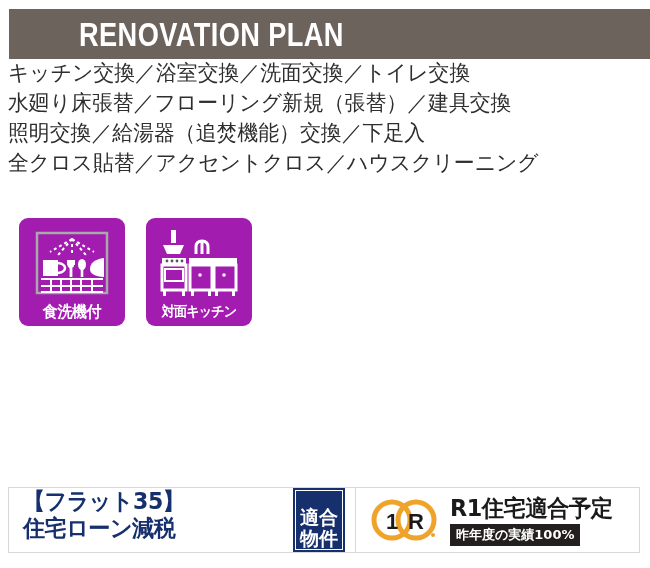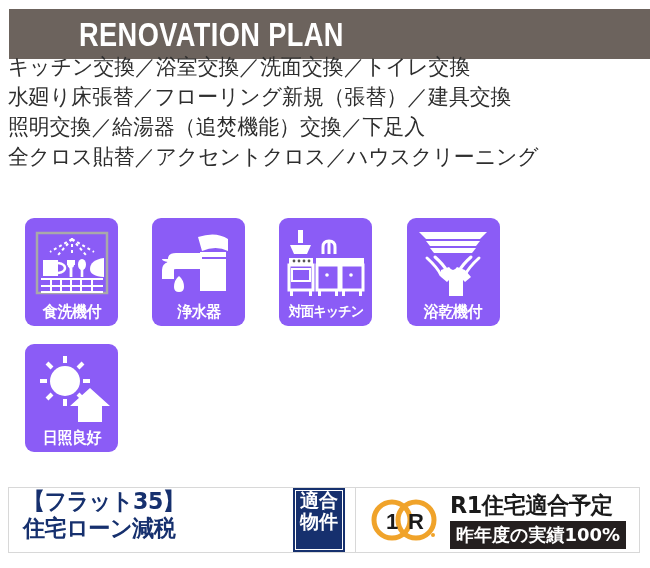--- a/index.html
+++ b/index.html
@@ -22,21 +22,21 @@
     font-weight:bold;
     letter-spacing:0.5px;
     transform:scaleX(0.80);
     transform-origin:left center;
     margin-left:22px;
     white-space:nowrap;
     font-family:"Liberation Sans","DejaVu Sans",sans-serif;
   }
   
   #spec-lines{
-    position:absolute;left:8px;top:52px;width:636px;
+    position:absolute;left:8px;top:58px;width:636px;
   }
   .spec-line{
     color:#2e2e2e;
     font-size:21.5px;
     line-height:30px;
     letter-spacing:0px;
     white-space:nowrap;
     font-family:"DejaVu Sans","Liberation Sans",sans-serif;
     transform:scaleX(0.97);
     transform-origin:left center;
@@ -45,22 +45,22 @@
   #icon-grid{
     position:absolute;left:8px;top:218px;width:636px;
     display:flex;flex-direction:column;gap:18px;
   }
   .icon-row{display:flex;gap:0;}
   .icon-cell{
     width:127.2px;
     display:flex;justify-content:center;
   }
   .tile{
-    width:93px;height:108px;
-    background:#8b5cf6;
+    width:106px;height:108px;
+    background:#a21caf;
     border-radius:9px;
     position:relative;
     display:flex;flex-direction:column;
     align-items:center;
     justify-content:flex-start;
     overflow:hidden;
   }
   .tile-art{
     flex:1 1 auto;
     width:100%;
@@ -105,36 +105,36 @@
     transform-origin:left center;
   }
   #flat35-badge{
     margin-left:auto;margin-right:14px;
     background:#16306e;
     color:#ffffff;
     font-weight:bold;
     font-size:19px;
     line-height:21px;
     text-align:center;
-    padding:0 5px;
+    padding:17px 5px;
     border:2px solid #16306e;
     box-shadow:0 0 0 1px #ffffff inset;
     font-family:"DejaVu Sans","Liberation Sans",sans-serif;
   }
   #r1-logo{margin-left:14px;flex:0 0 auto;}
   #r1-right{margin-left:8px;display:flex;flex-direction:column;align-items:flex-start;}
   #r1-title{
     color:#1a1a1a;font-weight:bold;font-size:23px;line-height:26px;
     letter-spacing:-0.5px;white-space:nowrap;
     font-family:"DejaVu Sans","Liberation Sans",sans-serif;
     transform:scaleX(0.97);transform-origin:left center;
   }
   #r1-sub{
     background:#241f1f;color:#ffffff;
-    font-size:18px;font-weight:bold;
+    font-size:13px;font-weight:bold;
     text-align:center;padding:2px 6px;margin-top:3px;
     white-space:nowrap;
     font-family:"DejaVu Sans","Liberation Sans",sans-serif;
   }
   svg{display:block;}
 </style>
 </head>
 <body>
 
 <div id="header-banner">
@@ -188,35 +188,20 @@
               <line x1="37" y1="48" x2="37" y2="63"></line>
               <line x1="47" y1="48" x2="47" y2="63"></line>
               <line x1="58" y1="48" x2="58" y2="63"></line>
             </g>
           </svg>
         </div>
         <div class="tile-label">食洗機付</div>
       </div>
     </div>
 
-    <div class="icon-cell">
-      <div class="tile">
-        <div class="tile-art">
-          <svg width="78" height="68" viewBox="0 0 78 68">
-            <path d="M38 8 q18 -6 30 2 l0 12 q-12 -6 -26 0 z" fill="#ffffff"></path>
-            <rect x="40" y="23" width="26" height="5" fill="#ffffff"></rect>
-            <path d="M40 30 h26 v32 h-26 z" fill="#ffffff"></path>
-            <path d="M8 30 q0 -6 8 -6 h26 v14 h-26 q-2 0 -2 3 v9 h-12 v-9 q0 -6 6 -8 q-6 -1 -6 -3 z" fill="#ffffff"></path>
-            <path d="M8 30 h34 v10 h-26 q-4 0 -4 4 v6 h-8 z" fill="#ffffff"></path>
-            <path d="M14 58 q0 -7 5 -11 q5 4 5 11 q0 5 -5 5 q-5 0 -5 -5 z" fill="#ffffff"></path>
-          </svg>
-        </div>
-        <div class="tile-label">浄水器</div>
-      </div>
-    </div>
 
     <div class="icon-cell">
       <div class="tile">
         <div class="tile-art">
           <svg width="82" height="70" viewBox="0 0 82 70">
 
             <rect x="13" y="2" width="5" height="13" fill="#ffffff"></rect>
             <path d="M5 17 h21 l-4 9 h-13 z" fill="#ffffff"></path>
 
             <path d="M44 12 v14 M44 13 q6 0 6 6 v7 M44 13 q-6 0 -6 6 v7" fill="none" stroke="#ffffff" stroke-width="3"></path>
@@ -241,70 +226,27 @@
             <rect x="33" y="62" width="3" height="6" fill="#ffffff"></rect>
             <rect x="50" y="62" width="3" height="6" fill="#ffffff"></rect>
             <rect x="57" y="62" width="3" height="6" fill="#ffffff"></rect>
             <rect x="74" y="62" width="3" height="6" fill="#ffffff"></rect>
           </svg>
         </div>
         <div class="tile-label small">対面キッチン</div>
       </div>
     </div>
 
-    <div class="icon-cell">
-      <div class="tile">
-        <div class="tile-art">
-          <svg width="80" height="70" viewBox="0 0 80 70">
-
-            <path d="M6 4 h68 l-7 7 h-54 z" fill="#ffffff"></path>
-            <path d="M13 13 h54 l-4 5 h-46 z" fill="#ffffff"></path>
-            <path d="M17 20 h46 l-4 5 h-38 z" fill="#ffffff"></path>
-
-            <g fill="none" stroke="#ffffff" stroke-width="3" stroke-linecap="round">
-              <path d="M22 29 q8 7 12 14"></path>
-              <path d="M14 30 q10 9 14 17"></path>
-              <path d="M58 29 q-8 7 -12 14"></path>
-              <path d="M66 30 q-10 9 -14 17"></path>
-            </g>
-
-            <path d="M28 42 l8 -3 q4 6 8 0 l8 3 l6 7 l-6 5 l-2 -2 v16 h-14 v-16 l-2 2 l-6 -5 z" fill="#ffffff"></path>
-          </svg>
-        </div>
-        <div class="tile-label">浴乾機付</div>
-      </div>
-    </div>
 
   </div>
 
   <div class="icon-row">
 
 
 
-    <div class="icon-cell">
-      <div class="tile">
-        <div class="tile-art">
-          <svg width="80" height="70" viewBox="0 0 80 70">
-            <circle cx="33" cy="27" r="15" fill="#ffffff"></circle>
-            <g stroke="#ffffff" stroke-width="4" stroke-linecap="butt">
-              <line x1="33" y1="2" x2="33" y2="9"></line>
-              <line x1="33" y1="45" x2="33" y2="52"></line>
-              <line x1="8" y1="27" x2="15" y2="27"></line>
-              <line x1="51" y1="27" x2="58" y2="27"></line>
-              <line x1="15" y1="9" x2="20" y2="14"></line>
-              <line x1="46" y1="40" x2="51" y2="45"></line>
-              <line x1="51" y1="9" x2="46" y2="14"></line>
-              <line x1="20" y1="40" x2="15" y2="45"></line>
-            </g>
-            <path d="M58 34 l20 18 h-8 v16 h-24 v-16 h-8 z" fill="#ffffff"></path>
-          </svg>
-        </div>
-        <div class="tile-label">日照良好</div>
-      </div>
-    </div>
 
 
   </div>
 </div>
 
 <div class="bottom-banner" id="flat35-banner">
   <div id="flat35-text">
     <div>【フラット35】</div>
     <div>住宅ローン減税</div>
   </div>

